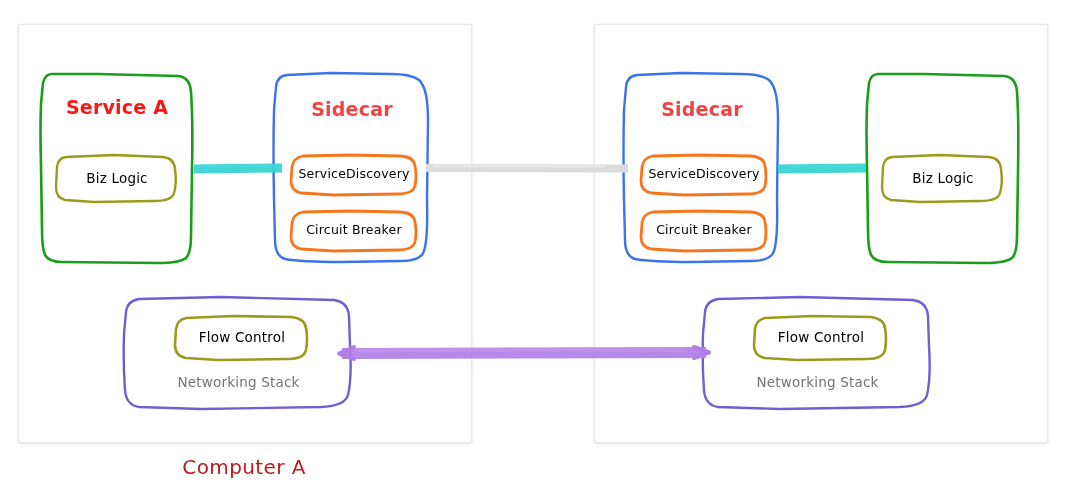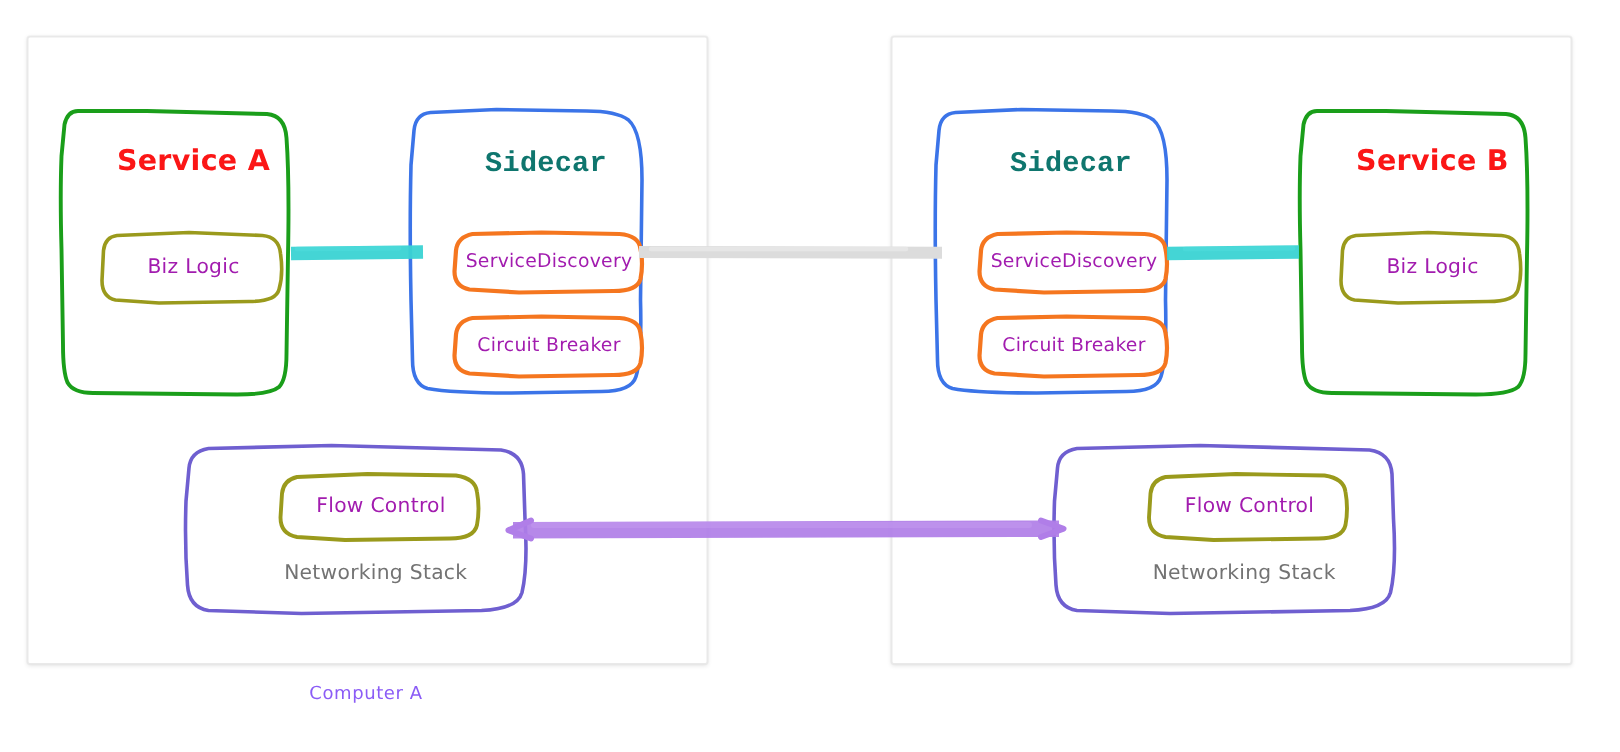--- a/index.html
+++ b/index.html
@@ -22,70 +22,69 @@
   .panel {
     position: absolute;
     background: #ffffff;
     border: 1px solid #e9e9e9;
     border-radius: 2px;
     box-shadow: 0 1px 3px rgba(0,0,0,0.10), 0 0 0 0.5px rgba(0,0,0,0.03);
   }
   .panel-label {
     position: absolute;
     text-align: center;
-    color: #8b5cf6;
-    font-size: 12px;
+    color: #b91c1c;
+    font-size: 20px;
     letter-spacing: 0.4px;
     font-family: "DejaVu Sans", sans-serif;
     white-space: nowrap;
   }
 
   
   .hbox {
     position: absolute;
   }
   .hbox svg {
     position: absolute;
     left: 0; top: 0;
     overflow: visible;
   }
   .hbox-inner {
     position: absolute;
-    left: 12px; top: 0;
+    left: 0; top: 0;
     width: 100%;
     height: 100%;
   }
 
   .title {
     position: absolute;
     width: 100%;
     text-align: center;
     white-space: nowrap;
     font-weight: bold;
     font-family: "DejaVu Sans", sans-serif;
   }
   .title-service {
     color: #fb1616;
     font-size: 19px;
     letter-spacing: 0.2px;
   }
   .title-sidecar {
-    color: #0f766e;
+    color: #ef4444;
     font-size: 19px;
     letter-spacing: 0.2px;
-    font-family: Liberation Mono, monospace;
   }
 
   .chip-label {
     position: absolute;
     left: 0;
     width: 100%;
     text-align: center;
     white-space: nowrap;
-    color: #a21caf;
+    color: #000000;
     font-size: 13.5px;
     font-family: "DejaVu Sans", sans-serif;
     letter-spacing: 0.2px;
   }
   .sub-label {
     position: absolute;
     left: 0;
     width: 100%;
     text-align: center;
     white-space: nowrap;
@@ -188,21 +187,20 @@
         <div class="chip-label" style="top:13px; font-size:12.5px;">Circuit Breaker</div>
       </div>
     </div>
   </div>
 
   <div class="hbox" style="left:864px; top:70px; width:158px; height:196px;">
     <svg width="158" height="196" viewBox="0 0 158 196" aria-hidden="true">
       <path d="M14 4 Q7 4 5 13 L3 34 Q2 60 3 96 L4 160 Q4 178 7 185 Q11 192 24 192 L120 193 Q142 193 148 188 Q153 183 153 166 L154 100 Q155 50 153 22 Q152 7 140 6 L60 4 Z" fill="#ffffff" stroke="#1a9e1a" stroke-width="2.6" stroke-linecap="round" stroke-linejoin="round"></path>
     </svg>
     <div class="hbox-inner">
-      <div class="title title-service" style="top:26px;">Service B</div>
       <div class="hbox" style="left:16px; top:83px; width:126px; height:52px;">
         <svg width="126" height="52" viewBox="0 0 126 52" aria-hidden="true">
           <path d="M12 4 Q4 5 3 14 L2 34 Q2 45 11 47 L40 49 L100 48 Q118 48 120 40 Q123 30 121 16 Q120 5 109 4 L60 2 Z" fill="#ffffff" stroke="#9a9a1c" stroke-width="2.4" stroke-linecap="round" stroke-linejoin="round"></path>
         </svg>
         <div class="chip-label" style="top:17px;">Biz Logic</div>
       </div>
     </div>
   </div>
 
   <div class="hbox" style="left:700px; top:294px; width:235px; height:118px;">

